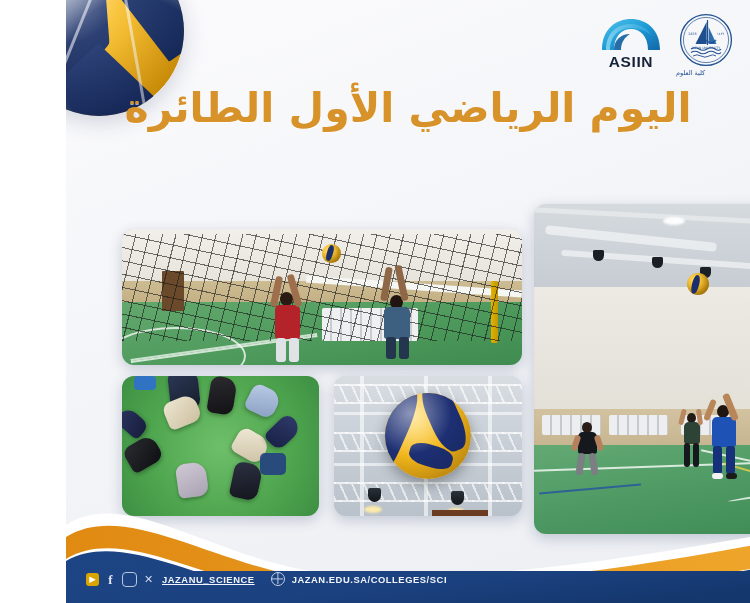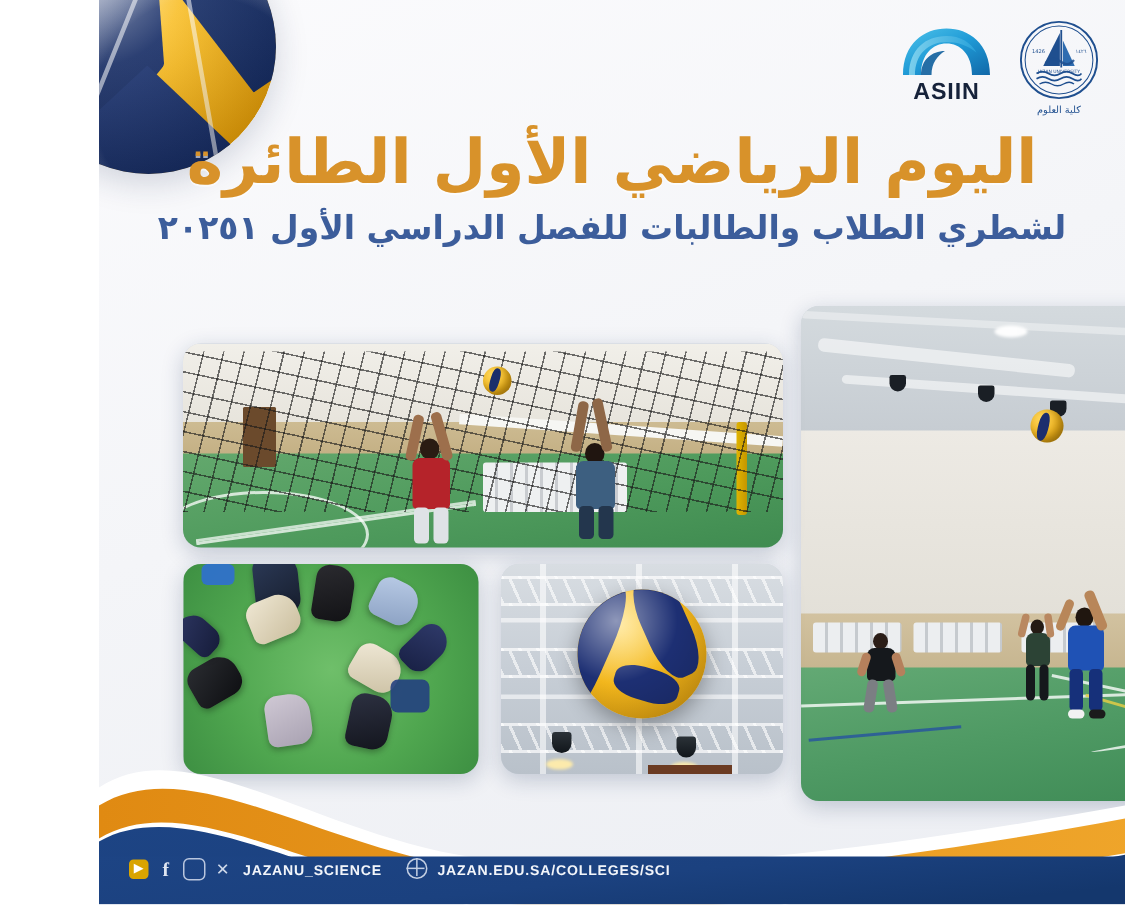--- a/index.html
+++ b/index.html
@@ -60,21 +60,21 @@
     position:absolute;right:14px;top:13px;display:flex;align-items:flex-start;
     gap:12px;direction:ltr;
   }
   .logo-asiin{width:66px;text-align:center;padding-top:4px;}
   .logo-asiin .arch{height:34px;position:relative;margin:0 auto;width:62px;}
   .logo-asiin .arch svg{display:block;}
   .logo-asiin .word{
     font-size:15.5px;font-weight:bold;letter-spacing:.6px;color:#16223a;
     margin-top:2px;font-family:"Liberation Sans",sans-serif;
   }
-  .logo-jazan{width:60px;text-align:center;}
+  .logo-jazan{width:60px;text-align:left;}
   .logo-jazan .seal{width:54px;height:54px;margin:0 auto;position:relative;}
   .logo-jazan .kulliyah{
     font-size:6.5px;color:#1f4f8f;margin-top:2px;letter-spacing:.2px;
     font-family:"DejaVu Sans",sans-serif;
   }
 
   
   .title-block{
     position:absolute;top:86px;left:0;right:0;text-align:center;
     z-index:6;
@@ -247,21 +247,21 @@
     width:13px;height:13px;border-radius:2px;display:flex;align-items:center;
     justify-content:center;font-size:8.5px;font-weight:bold;line-height:1;
     color:#fff;font-family:"DejaVu Sans",sans-serif;
   }
   .sic.yt{background:#d9a400;border-radius:3px;}
   .sic.fb{background:transparent;color:#dfe6f2;font-size:13px;font-family:"Liberation Serif",serif;}
   .sic.ig{background:transparent;border:1.3px solid #b9c6de;border-radius:4px;}
   .sic.xx{background:transparent;color:#cfd9ea;font-size:11px;}
   .handle{
     font-size:9.4px;font-weight:bold;letter-spacing:.55px;margin-left:7px;
-    color:#f2f5fa;font-family:"Liberation Sans",sans-serif;
+    color:#f2f5fa;font-family:"Liberation Sans",sans-serif;text-decoration:underline;
   }
   .globe{
     width:12px;height:12px;border-radius:50%;border:1.3px solid #c3cfe3;
     margin-left:16px;position:relative;
   }
   .globe:before{content:"";position:absolute;left:50%;top:-1px;width:1.2px;height:12px;
     background:#c3cfe3;transform:translateX(-50%);}
   .globe:after{content:"";position:absolute;top:50%;left:-1px;width:12px;height:1.2px;
     background:#c3cfe3;transform:translateY(-50%);}
   .weburl{
@@ -331,21 +331,20 @@
           <text x="27" y="35.6" font-size="3" fill="#1f4f8f" text-anchor="middle" font-family="DejaVu Sans, sans-serif">JAZAN UNIVERSITY</text>
         </svg>
       </div>
       <div class="kulliyah">كلية العلوم</div>
     </div>
 
   </div>
 
   <div class="title-block">
     <h1 class="main-title">اليوم الرياضي الأول الطائرة</h1>
-    <h2 class="sub-title">لشطري الطلاب والطالبات للفصل الدراسي الأول ٢٠٢٥١</h2>
   </div>
 
   <div class="photo" id="photo-court">
     <div class="inner">
       <div class="ceil"></div>
       <div class="duct" style="left:4%;top:9%;width:64%;transform:rotate(6deg);"></div>
       <div class="duct" style="left:10%;top:16%;width:78%;transform:rotate(4deg);height:6px;"></div>
       <div class="duct" style="left:0%;top:3%;width:96%;transform:rotate(3deg);height:5px;opacity:.7;"></div>
       <div class="lamp" style="left:22%;top:14%;"></div>
       <div class="lamp" style="left:44%;top:16%;"></div>

